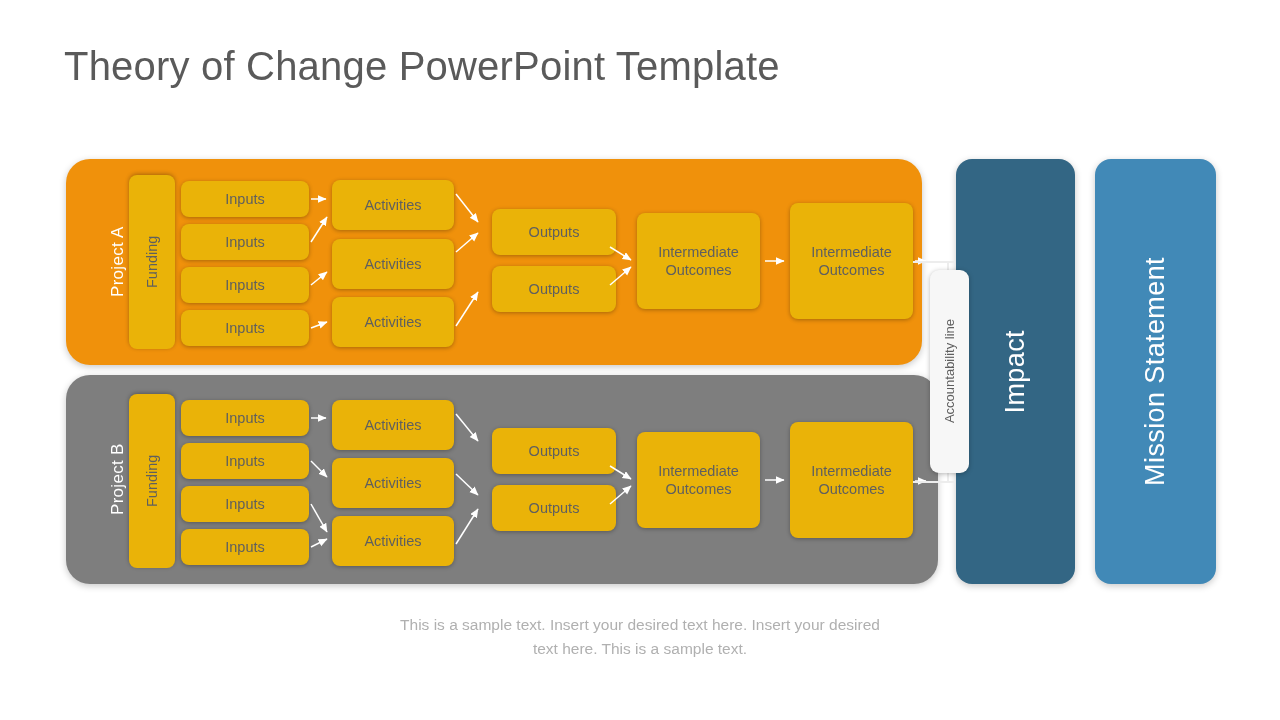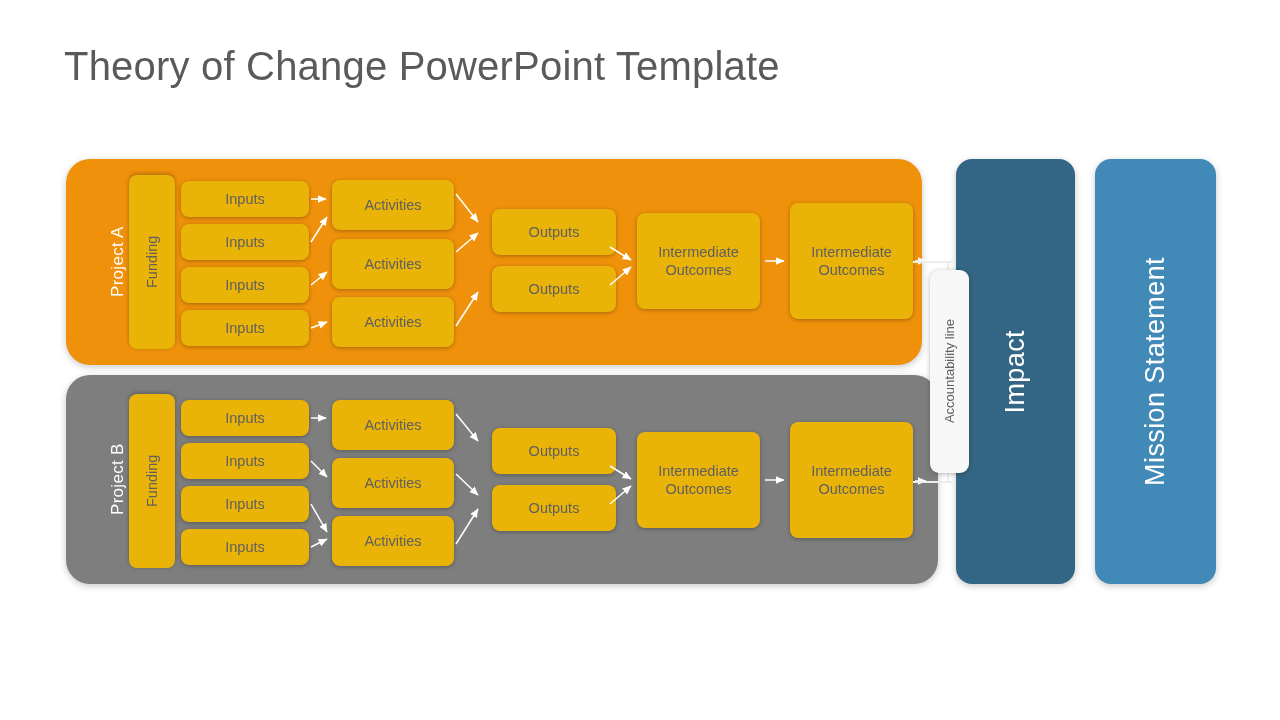--- a/index.html
+++ b/index.html
@@ -281,14 +281,15 @@
 
       <line x1="610" y1="462" x2="631" y2="475"></line>
       <line x1="610" y1="500" x2="631" y2="482"></line>
 
       <line x1="765" y1="476" x2="784" y2="476"></line>
 
       <line x1="915" y1="477" x2="926" y2="477" marker-end=""></line>
     </g>
   </svg>
 
+  <div id="caption">This is a sample text. Insert your desired text here. Insert your desired text here. This is a sample text.</div>
 
 </div>
 
 </body></html>

